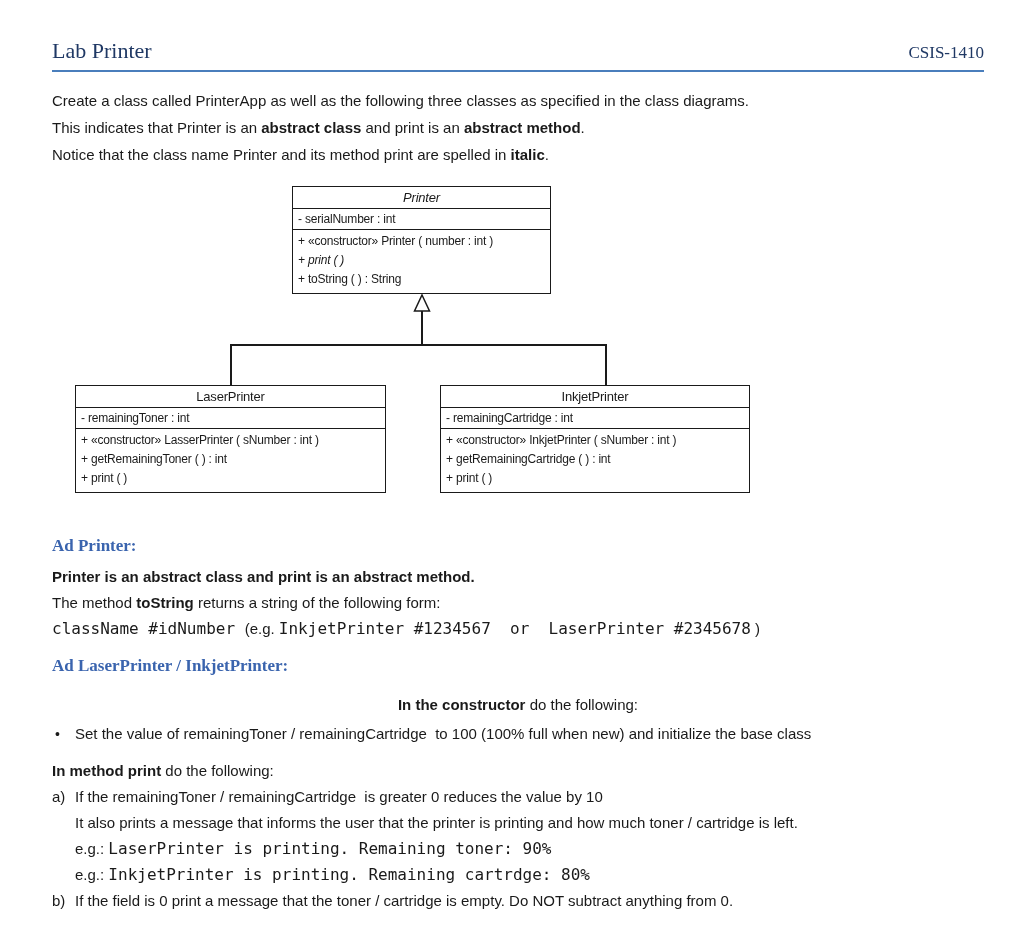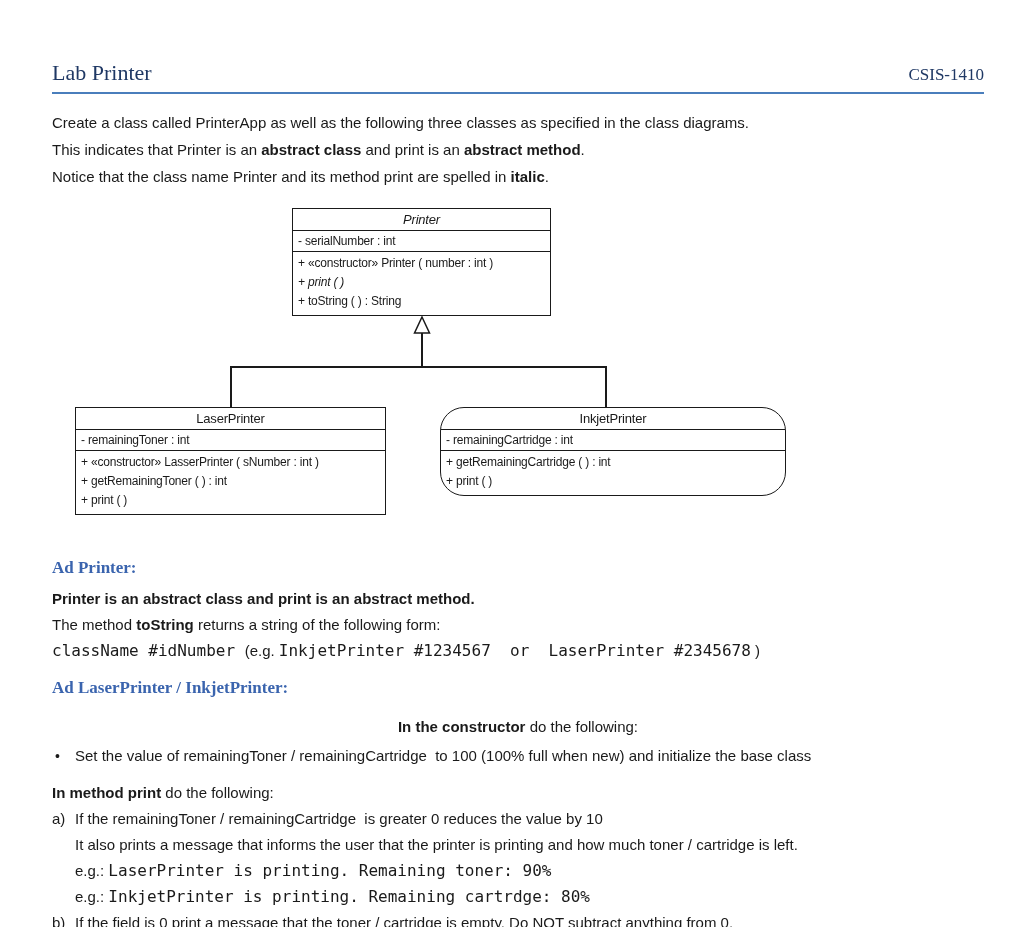--- a/index.html
+++ b/index.html
@@ -10,21 +10,21 @@
     margin:0 auto;
     background:#ffffff;
     padding:0 40px 0 52px;
     overflow:hidden;
     font-family:"Liberation Sans", sans-serif;
     color:#1a1a1a;
   }
   
   .doc-header {
     display:flex; justify-content:space-between; align-items:baseline;
-    padding-top:60px; padding-bottom:6px;
+    padding-top:38px; padding-bottom:6px;
     border-bottom:2px solid #4a7ebc;
   }
   .doc-title {
     font-family:"Liberation Serif", serif;
     font-size:22px; line-height:26px; color:#1f3864;
   }
   .doc-course {
     font-family:"Liberation Serif", serif;
     font-size:17px; color:#1f3864;
   }
@@ -116,24 +116,25 @@
     <div class="uml-box" style="left:23px; top:203px; width:311px;">
       <div class="uml-title">LaserPrinter</div>
       <div class="uml-attr">- remainingToner : int</div>
       <div class="uml-methods">
         <div>+ «constructor» LasserPrinter ( sNumber : int )</div>
         <div>+ getRemainingToner ( ) : int</div>
         <div>+ print ( )</div>
       </div>
     </div>
 
-    <div class="uml-box" style="left:388px; top:203px; width:346px;border-radius:24px;">
+    <div class="uml-box" style="left:388px; top:203px; width:310px;">
       <div class="uml-title">InkjetPrinter</div>
       <div class="uml-attr">- remainingCartridge : int</div>
       <div class="uml-methods">
+        <div>+ «constructor» InkjetPrinter ( sNumber : int )</div>
         <div>+ getRemainingCartridge ( ) : int</div>
         <div>+ print ( )</div>
       </div>
     </div>
   </div>
 
   <div class="sec-h h-adprinter">Ad Printer:</div>
 
   <div class="para mt8 bold-line"><span>Printer is an </span><span class="b">abstract</span><span> class and print is an </span><span class="b">abstract</span><span> method.</span></div>
 

